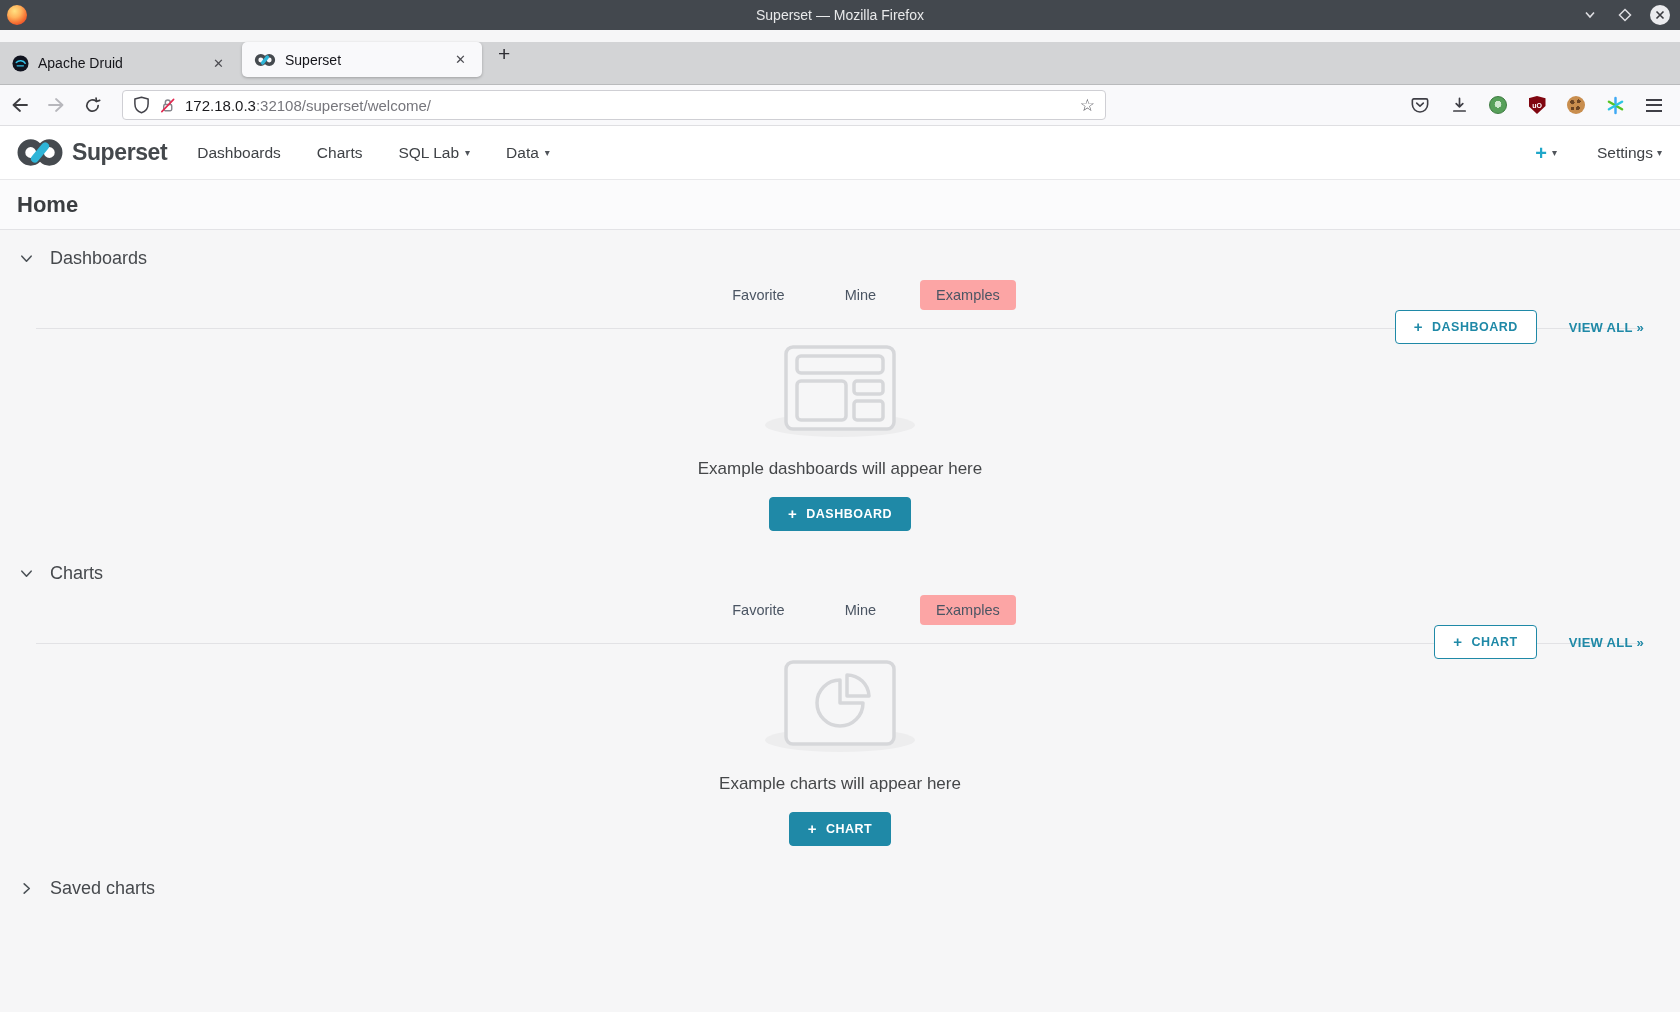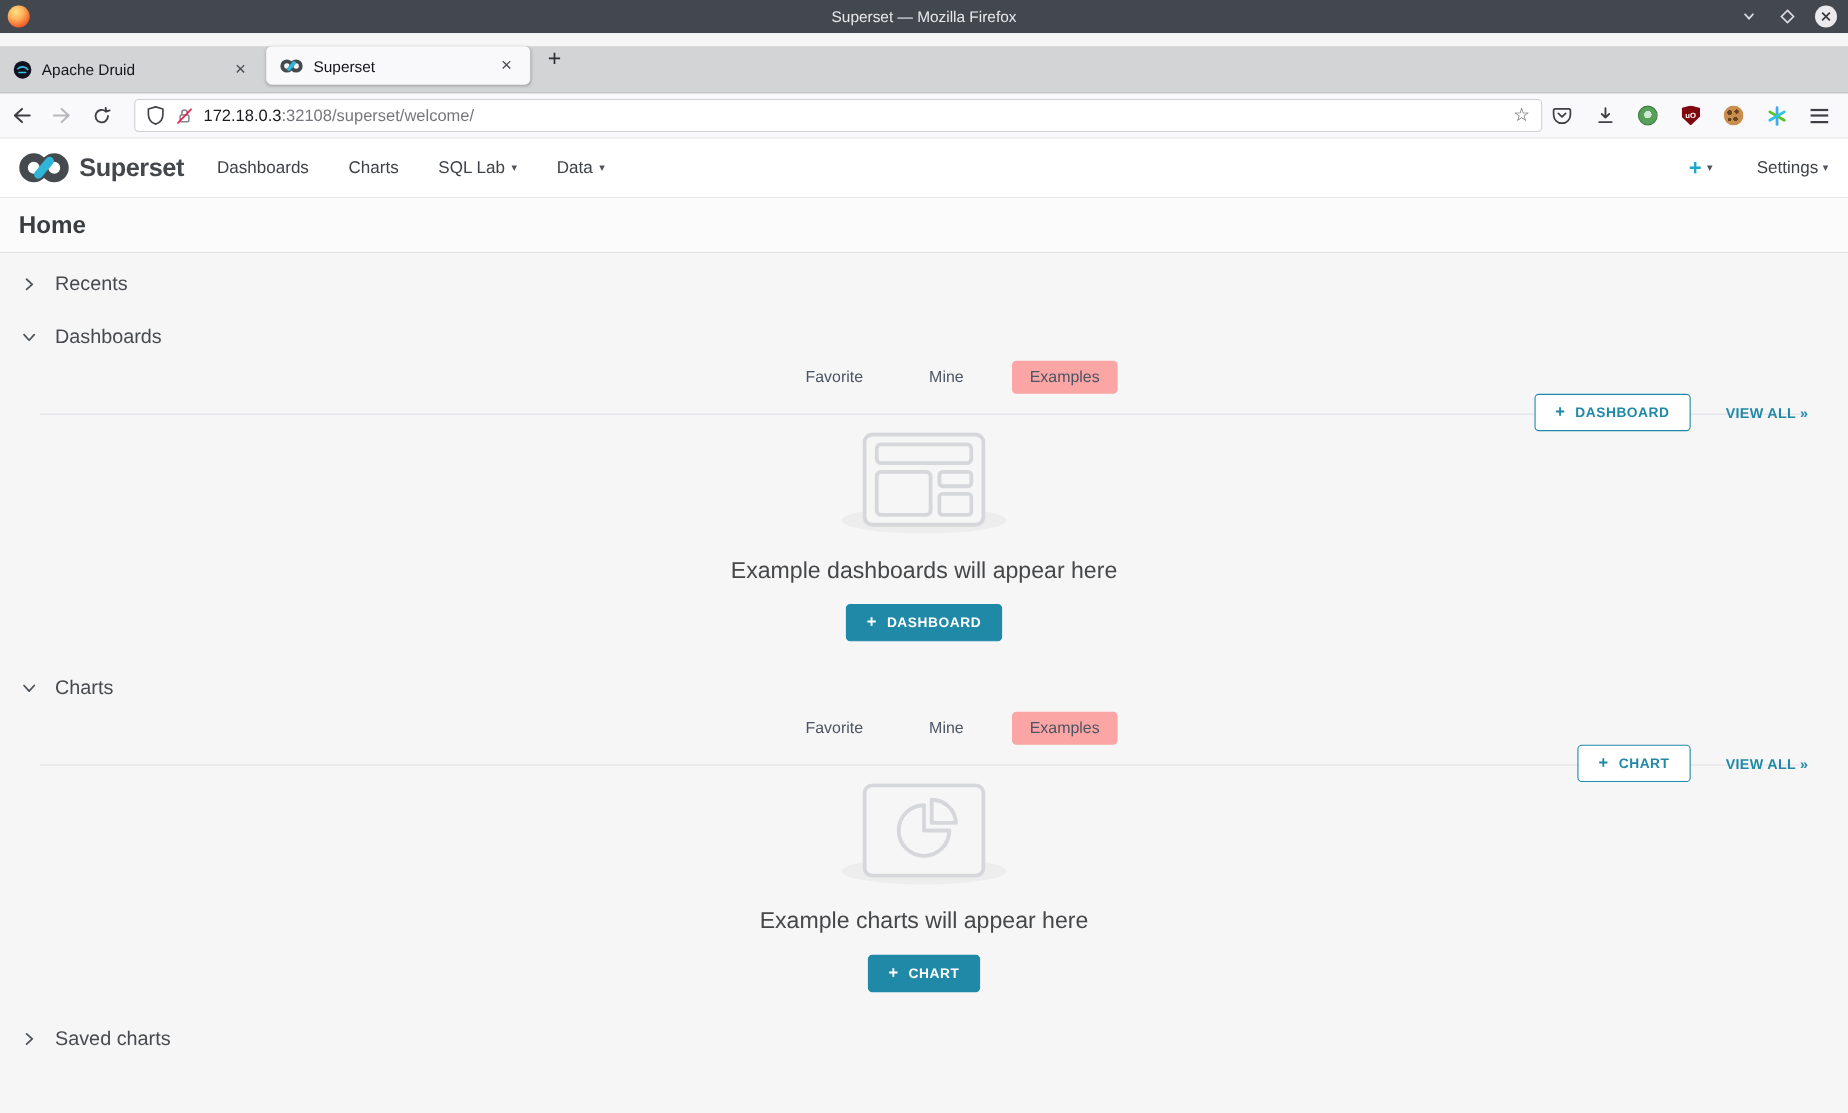--- a/index.html
+++ b/index.html
@@ -20,21 +20,21 @@
   .tabstrip { height:43px; background:#d3d4d6; border-bottom:1px solid #b9babc; display:flex; align-items:flex-start; flex:none;margin-top:12px; }
   .tab { display:flex; align-items:center; gap:9px; height:100%; padding:0 12px; width:240px; color:#15151a; font-size:14px; }
   .tab.active { height:35px; margin:0 2px; border-radius:5px; background:#f9f9fb; box-shadow:0 1px 3px rgba(0,0,0,.25); }
   .tab-label { flex:1; white-space:nowrap; overflow:hidden; }
   .tab-close { color:#4c4c52; font-size:13px; padding:2px 4px; }
   .newtab-btn { color:#2d2d33; font-size:21px; font-weight:400; padding:0 14px; }
 
   
   .toolbar { height:41px; background:#f9f9fb; border-bottom:1px solid #dfdfe2; display:flex; align-items:center; flex:none; }
   .nav-btn { width:32px; height:30px; display:flex; align-items:center; justify-content:center; margin-left:4px; }
-  .urlbar { margin-left:14px; width:1280px; height:30px; background:#ffffff; border:1px solid #cfcfd4; border-radius:4px;
+  .urlbar { margin-left:14px; width:984px; height:30px; background:#ffffff; border:1px solid #cfcfd4; border-radius:4px;
     display:flex; align-items:center; padding:0 10px; gap:9px; }
   .url-text { font-size:15px; flex:1; white-space:nowrap; }
   .url-host { color:#1b1b1e; }
   .url-path { color:#76767c; }
   .star-glyph { font-size:17px; color:#55555c; }
   .ext-icons { margin-left:auto; display:flex; align-items:center; gap:19px; padding-right:16px; }
   .ext-btn { width:20px; height:20px; display:flex; align-items:center; justify-content:center; }
   .badger { width:18px; height:18px; border-radius:50%; background:radial-gradient(circle at 50% 45%, #cfe8cf 0 28%, #57a05a 30% 100%); border:1px solid #3c7a3f; }
   .ublock { width:17px; height:18px; background:#800610; clip-path:polygon(50% 0,100% 12%,100% 55%,50% 100%,0 55%,0 12%);
     color:#fff; font-size:7px; font-weight:bold; display:flex; align-items:center; justify-content:center; }
@@ -76,21 +76,21 @@
     letter-spacing:0.5px; padding:9px 18px; }
   .btn .btn-plus { font-size:15px; font-weight:700; line-height:0.8; }
   .btn-outline { background:#ffffff; border:1px solid #1f89a7; color:#1f89a7; }
   .btn-primary { background:#1f89a7; border:1px solid #1f89a7; color:#ffffff; }
   .view-all { font-size:13px; font-weight:700; color:#1f89a7; letter-spacing:0.3px; }
   .rule { border:none; border-top:1px solid #e2e2e5; margin:0 36px; }
   .empty-state { display:flex; flex-direction:column; align-items:center; padding:16px 0 14px 0; }
   .icon-stage { position:relative; width:160px; height:92px; }
   .icon-shadow { position:absolute; left:5px; bottom:0; width:150px; height:24px; border-radius:50%; background:#ededee; }
   .icon-stage svg { position:relative; z-index:1; display:block; margin:0 auto; }
-  .empty-text { margin-top:22px; font-size:21px; color:#454749; }
+  .empty-text { margin-top:22px; font-size:17px; color:#454749; }
   .empty-btn { margin-top:18px; }
 </style>
 </head>
 <body>
 
 <div class="screen">
 
   <div class="titlebar">
     <div class="ff-logo"></div>
     <div class="win-title">Superset — Mozilla Firefox</div>
@@ -237,26 +237,20 @@
       </span>
     </div>
   </div>
 
   <div class="page-header">
     <div class="page-title">Home</div>
   </div>
 
   <div class="content">
 
-    <div class="collapse-row">
-      <svg width="13" height="13" viewBox="0 0 14 14">
-        <polyline points="4.5,2 10,7 4.5,12" fill="none" stroke="#4c5257" stroke-width="1.7" stroke-linecap="round" stroke-linejoin="round"></polyline>
-      </svg>
-      <span class="collapse-title">Recents</span>
-    </div>
 
     <div class="collapse-row">
       <svg width="13" height="13" viewBox="0 0 14 14">
         <polyline points="2,4.5 7,10 12,4.5" fill="none" stroke="#4c5257" stroke-width="1.7" stroke-linecap="round" stroke-linejoin="round"></polyline>
       </svg>
       <span class="collapse-title">Dashboards</span>
     </div>
 
     <div class="subheader">
       <div class="filter-tabs">

